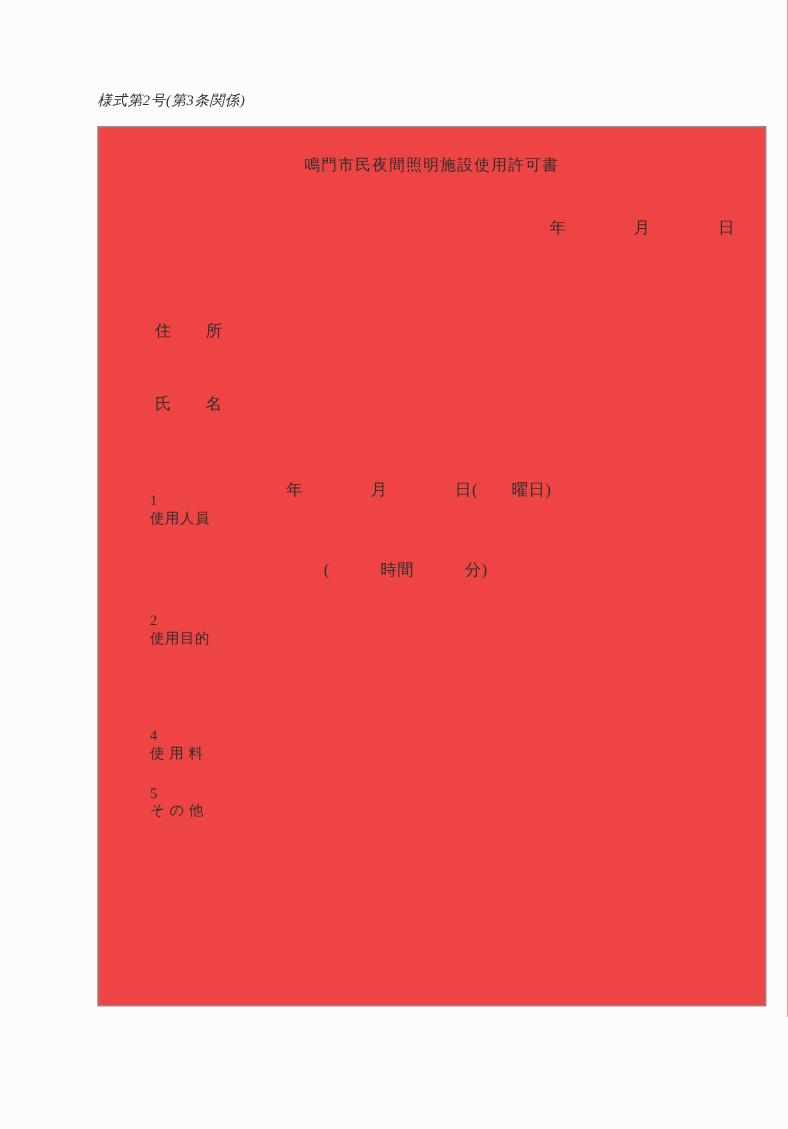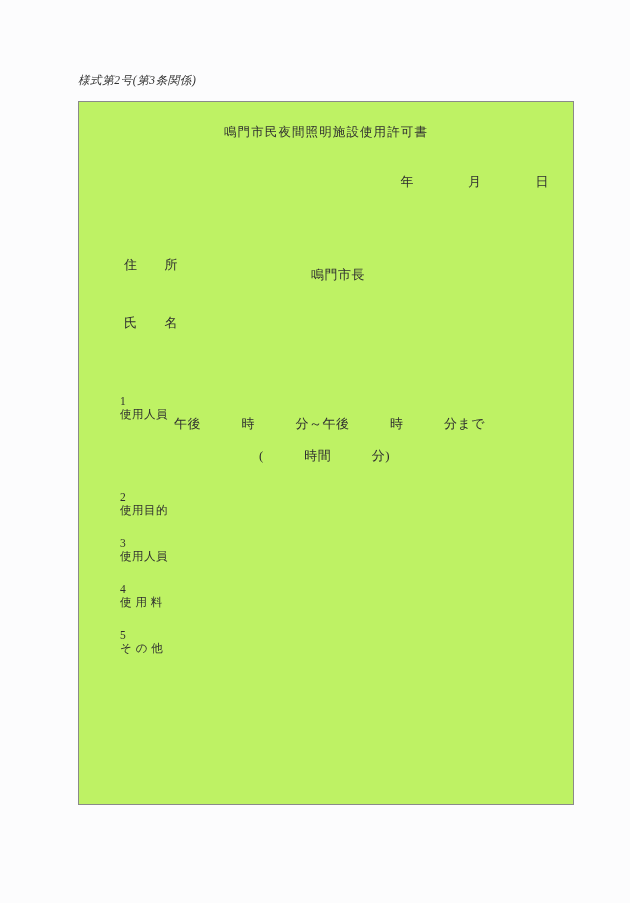--- a/index.html
+++ b/index.html
@@ -27,24 +27,24 @@
     color: #2f2f2f;
     white-space: pre;
     font-style: italic;
   }
 
   
   .doc-frame {
     position: absolute;
     left: 78px;
     top: 101px;
-    width: 496px;
+    width: 535px;
     height: 704px;
     border: 1px solid #8a8a8a;
-    background: #bef264;
+    background: #ef4444;
     box-sizing: border-box;
   }
 
   .inner {
     position: relative;
     width: 100%;
     height: 100%;
   }
 
   
@@ -135,41 +135,36 @@
 
       <div class="line doc-title">鳴門市民夜間照明施設使用許可書</div>
 
       <div class="line date-top">年　　　　月　　　　日</div>
 
       <div class="line addr-block">
         <div class="row">住　　所</div>
         <div class="row">氏　　名</div>
       </div>
 
-      <div class="line mayor">鳴門市長</div>
 
 
       <div class="item item-1">
         <span class="num">1</span>
         <span>使用人員</span>
       </div>
+      <div class="line item-1-value">年　　　　月　　　　日(　　曜日)</div>
 
-      <div class="line sub-time">午後　　　時　　　分～午後　　　時　　　分まで</div>
 
       <div class="line sub-total">(　　　時間　　　分)</div>
 
       <div class="item item-2">
         <span class="num">2</span>
         <span>使用目的</span>
       </div>
 
-      <div class="item item-3">
-        <span class="num">3</span>
-        <span>使用人員</span>
-      </div>
 
       <div class="item item-4">
         <span class="num">4</span>
         <span>使 用 料</span>
       </div>
 
       <div class="item item-5">
         <span class="num">5</span>
         <span>そ の 他</span>
       </div>

